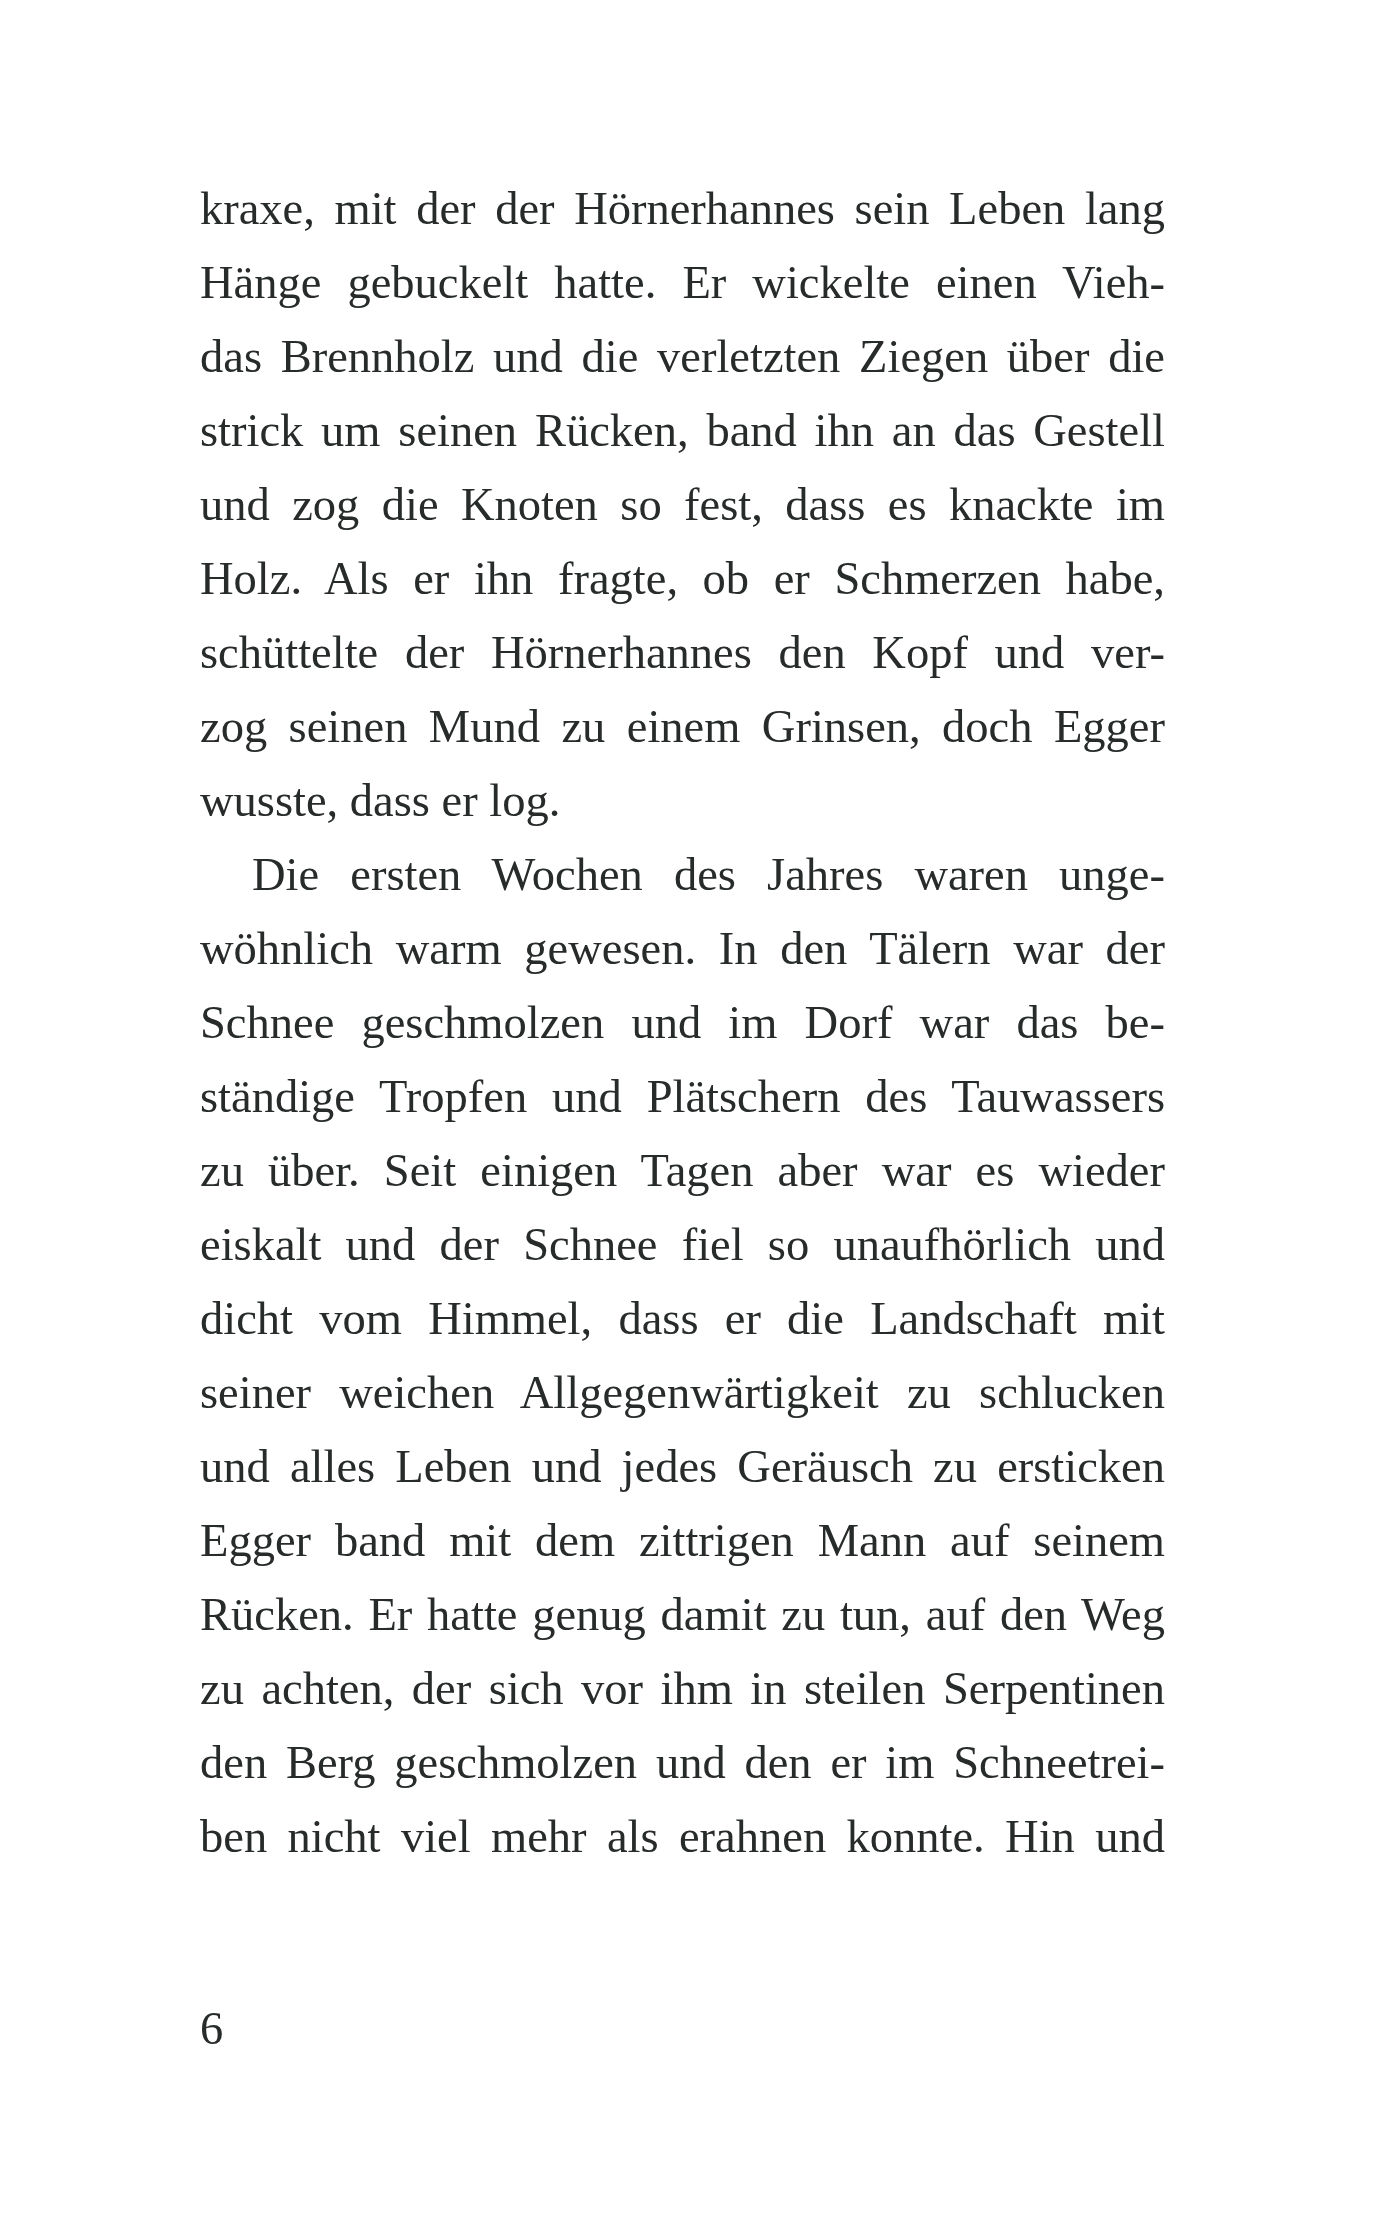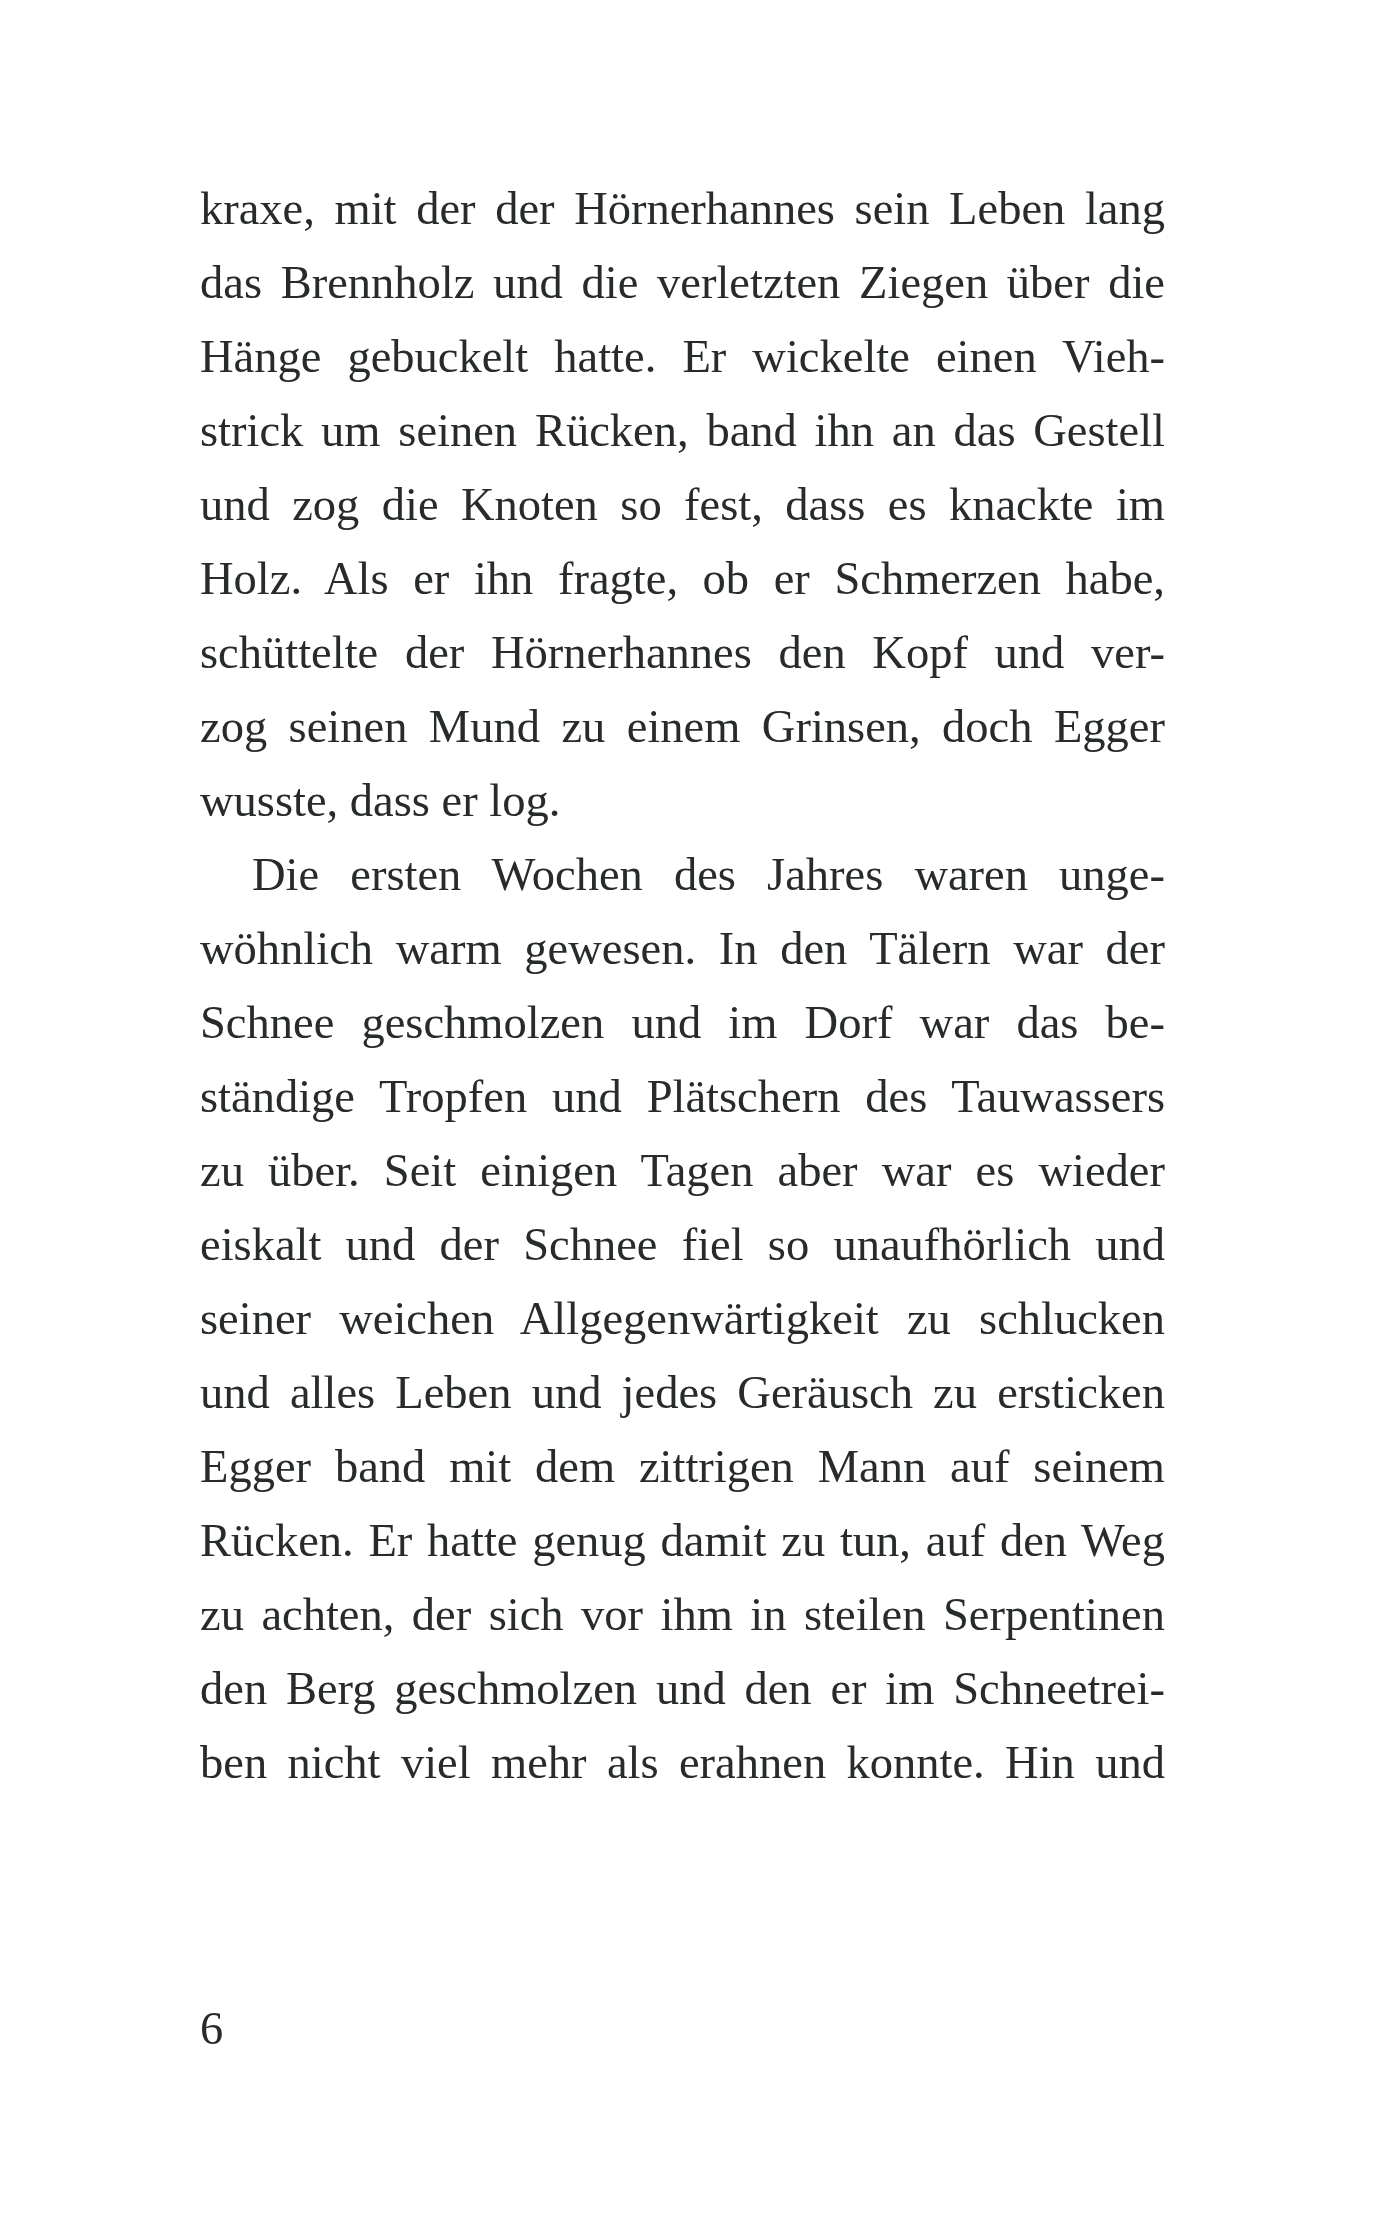--- a/index.html
+++ b/index.html
@@ -46,34 +46,35 @@
     font-size: 46.5px;
     line-height: 74px;
   }
 </style>
 </head>
 <body>
 
 <div class="page">
   <div class="textblock">
     <div class="line">kraxe, mit der der Hörnerhannes sein Leben lang</div>
+    <div class="line">Hänge gebuckelt hatte. Er wickelte einen Vieh-</div>
     <div class="line">das Brennholz und die verletzten Ziegen über die</div>
-    <div class="line">Hänge gebuckelt hatte. Er wickelte einen Vieh-</div>
     <div class="line">strick um seinen Rücken, band ihn an das Gestell</div>
     <div class="line">und zog die Knoten so fest, dass es knackte im</div>
     <div class="line">Holz. Als er ihn fragte, ob er Schmerzen habe,</div>
     <div class="line">schüttelte der Hörnerhannes den Kopf und ver-</div>
     <div class="line">zog seinen Mund zu einem Grinsen, doch Egger</div>
     <div class="line para-end">wusste, dass er log.</div>
     <div class="line indent">Die ersten Wochen des Jahres waren unge-</div>
     <div class="line">wöhnlich warm gewesen. In den Tälern war der</div>
     <div class="line">Schnee geschmolzen und im Dorf war das be-</div>
     <div class="line">ständige Tropfen und Plätschern des Tauwassers</div>
     <div class="line">zu über. Seit einigen Tagen aber war es wieder</div>
     <div class="line">eiskalt und der Schnee fiel so unaufhörlich und</div>
+    <div class="line">dicht vom Himmel, dass er die Landschaft mit</div>
     <div class="line">seiner weichen Allgegenwärtigkeit zu schlucken</div>
     <div class="line">und alles Leben und jedes Geräusch zu ersticken</div>
     <div class="line">Egger band mit dem zittrigen Mann auf seinem</div>
     <div class="line">Rücken. Er hatte genug damit zu tun, auf den Weg</div>
     <div class="line">zu achten, der sich vor ihm in steilen Serpentinen</div>
     <div class="line">den Berg geschmolzen und den er im Schneetrei-</div>
     <div class="line">ben nicht viel mehr als erahnen konnte. Hin und</div>
   </div>
   <div class="pagenum">6</div>
 </div>

